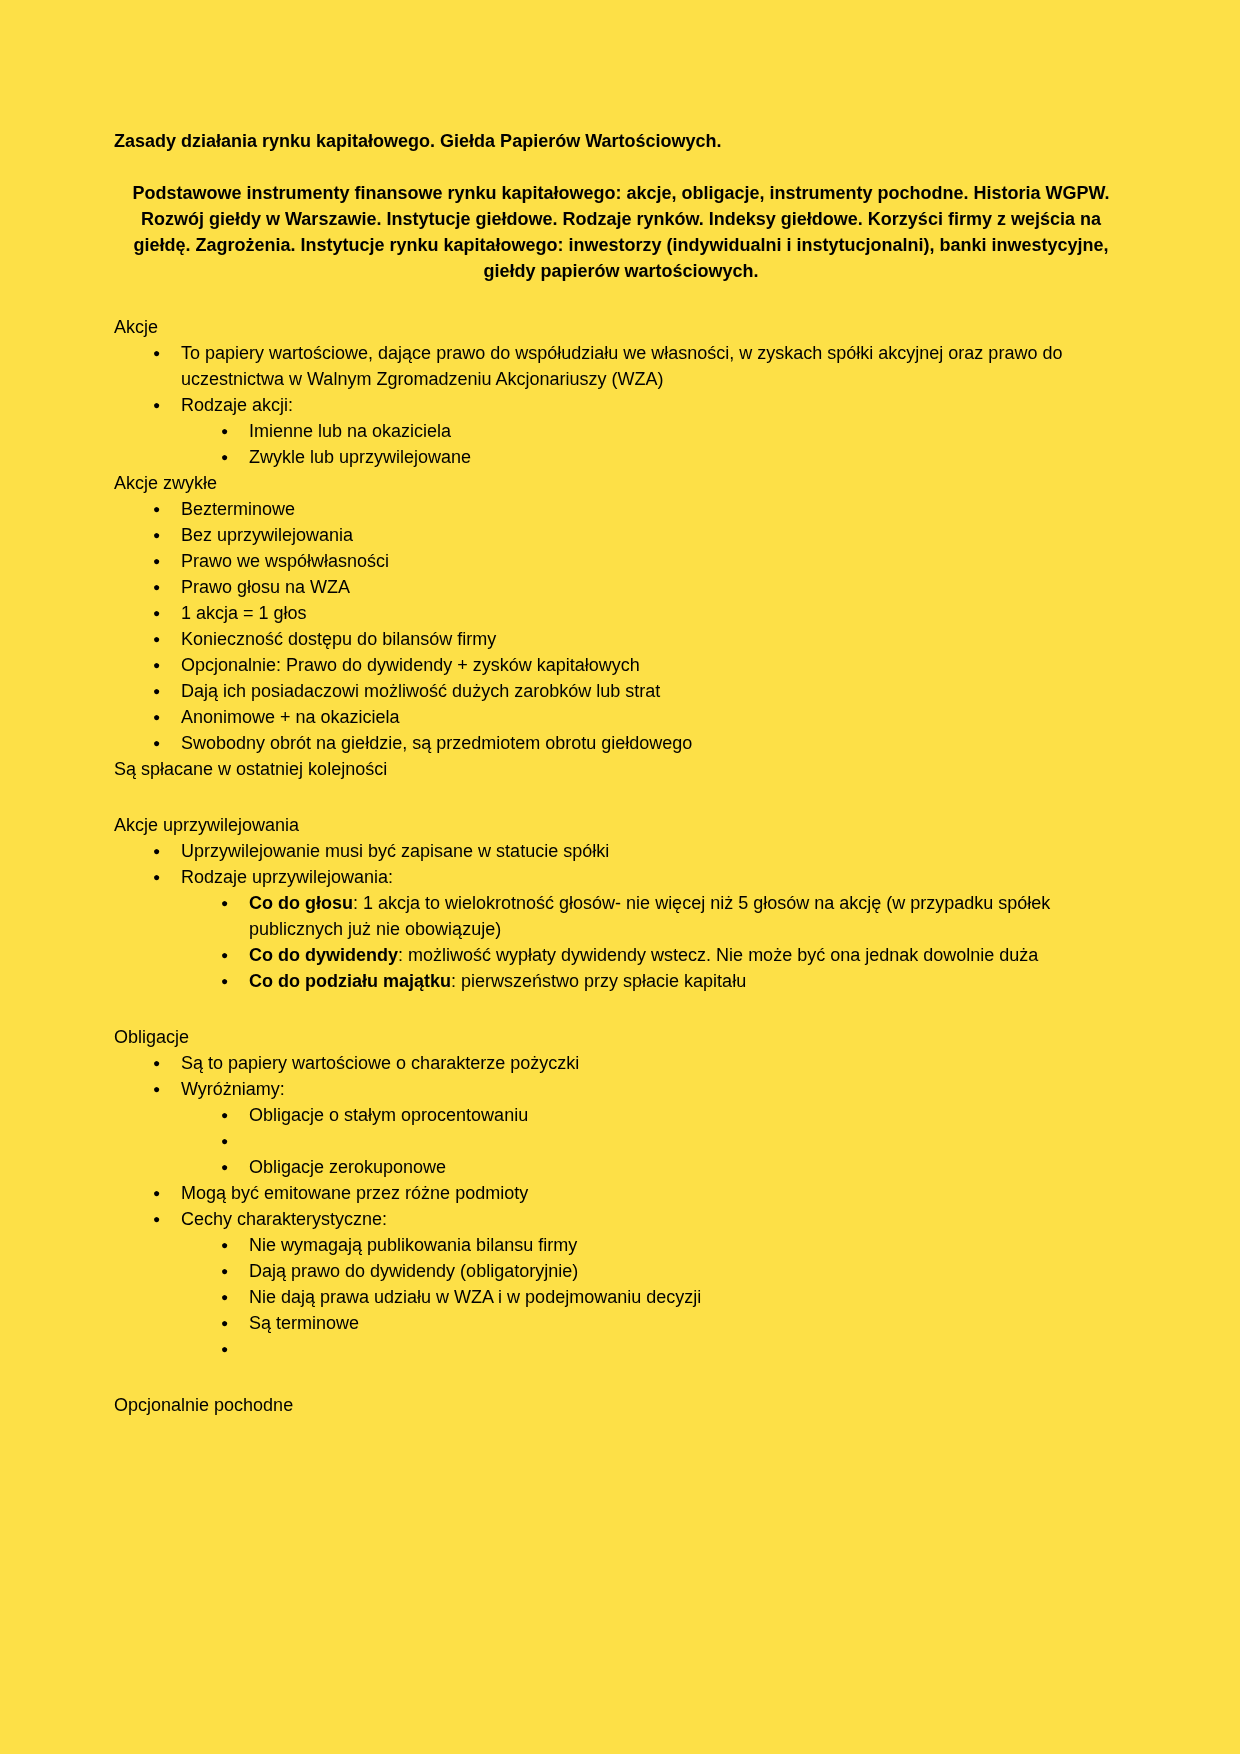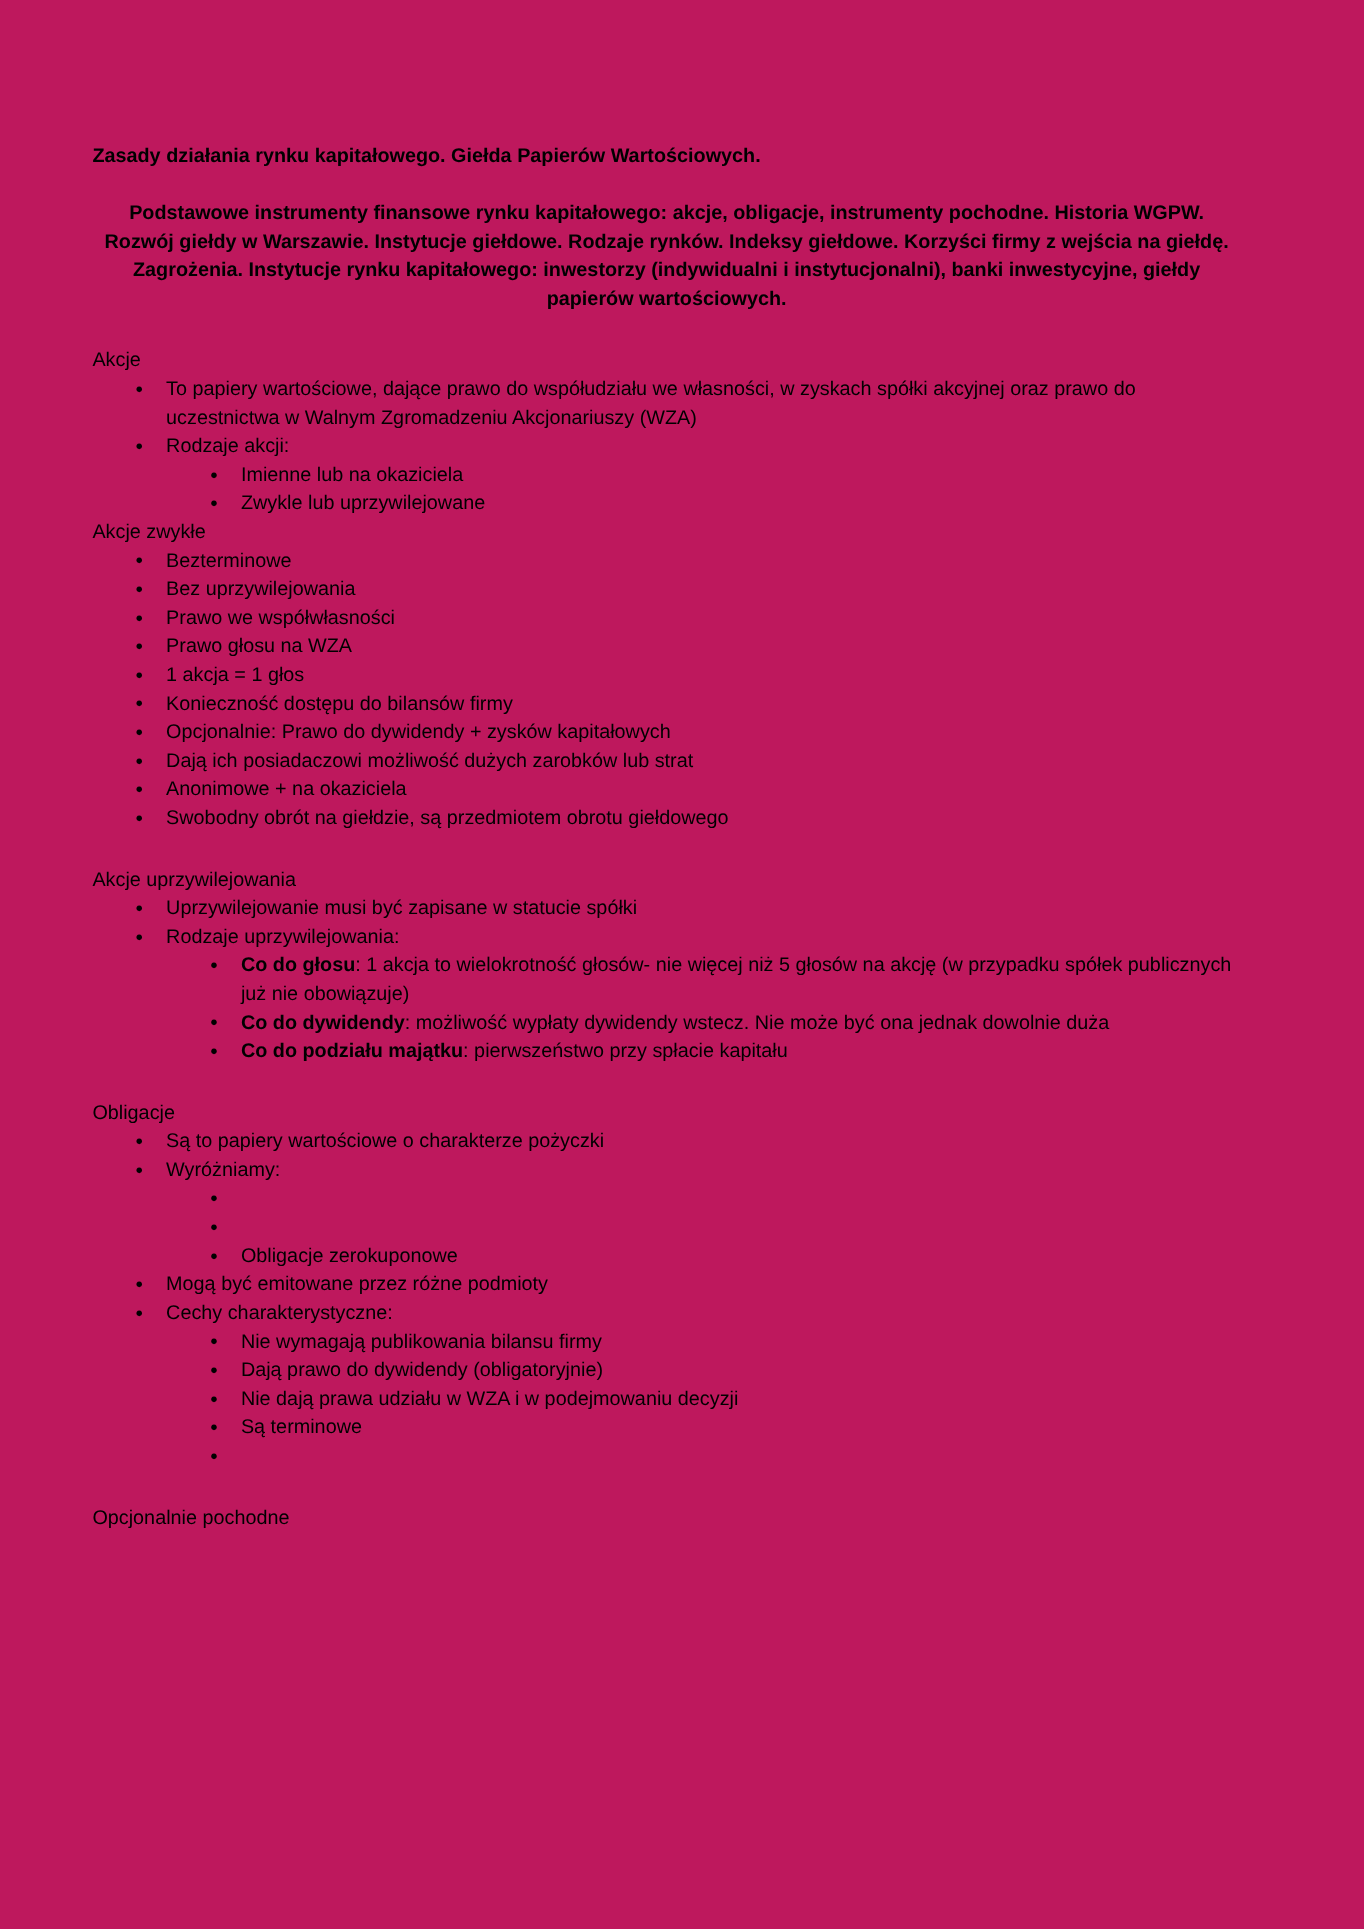--- a/index.html
+++ b/index.html
@@ -4,26 +4,26 @@
 <style>
   html, body {
     margin: 0;
     padding: 0;
     background: #ffffff;
   }
   .page {
     width: 1240px;
     min-height: 1754px;
     box-sizing: border-box;
-    background: #be185d;
+    background: #fde047;
     color: #000000;
     font-family: "Liberation Sans", "DejaVu Sans", sans-serif;
     font-size: 18px;
     line-height: 26px;
-    padding: 128px 112px 80px 84px;
+    padding: 128px 112px 80px 114px;
   }
   .title {
     font-weight: bold;
     margin: 0 0 26px 0;
   }
   .intro {
     font-weight: bold;
     margin: 0 0 30px 0;
     text-align: center;
   }
@@ -106,20 +106,21 @@
         <span class="text">Dają ich posiadaczowi możliwość dużych zarobków lub strat</span>
       </div>
       <div class="bullet1">
         <span class="marker">●</span>
         <span class="text">Anonimowe + na okaziciela</span>
       </div>
       <div class="bullet1">
         <span class="marker">●</span>
         <span class="text">Swobodny obrót na giełdzie, są przedmiotem obrotu giełdowego</span>
       </div>
+      <div class="block-plain">Są spłacane w ostatniej kolejności</div>
       <div class="heading gap">Akcje uprzywilejowania</div>
       <div class="bullet1">
         <span class="marker">●</span>
         <span class="text">Uprzywilejowanie musi być zapisane w statucie spółki</span>
       </div>
       <div class="bullet1">
         <span class="marker">●</span>
         <span class="text">Rodzaje uprzywilejowania:</span>
       </div>
       <div class="bullet2">
@@ -138,20 +139,21 @@
       <div class="bullet1">
         <span class="marker">●</span>
         <span class="text">Są to papiery wartościowe o charakterze pożyczki</span>
       </div>
       <div class="bullet1">
         <span class="marker">●</span>
         <span class="text">Wyróżniamy:</span>
       </div>
       <div class="bullet2">
         <span class="marker">●</span>
+        <span class="text">Obligacje o stałym oprocentowaniu</span>
       </div>
       <div class="bullet2">
         <span class="marker">●</span>
       </div>
       <div class="bullet2">
         <span class="marker">●</span>
         <span class="text">Obligacje zerokuponowe</span>
       </div>
       <div class="bullet1">
         <span class="marker">●</span>

